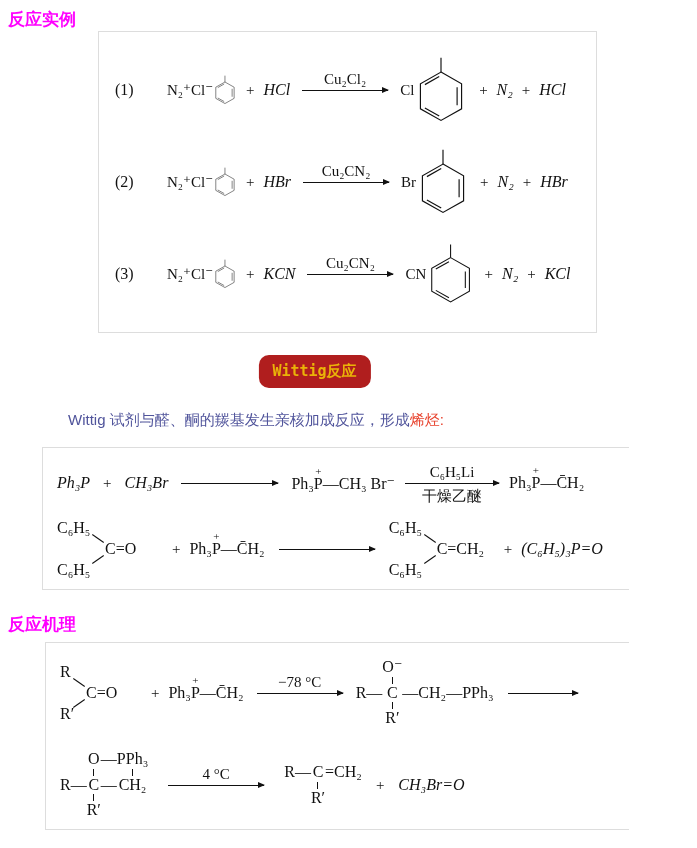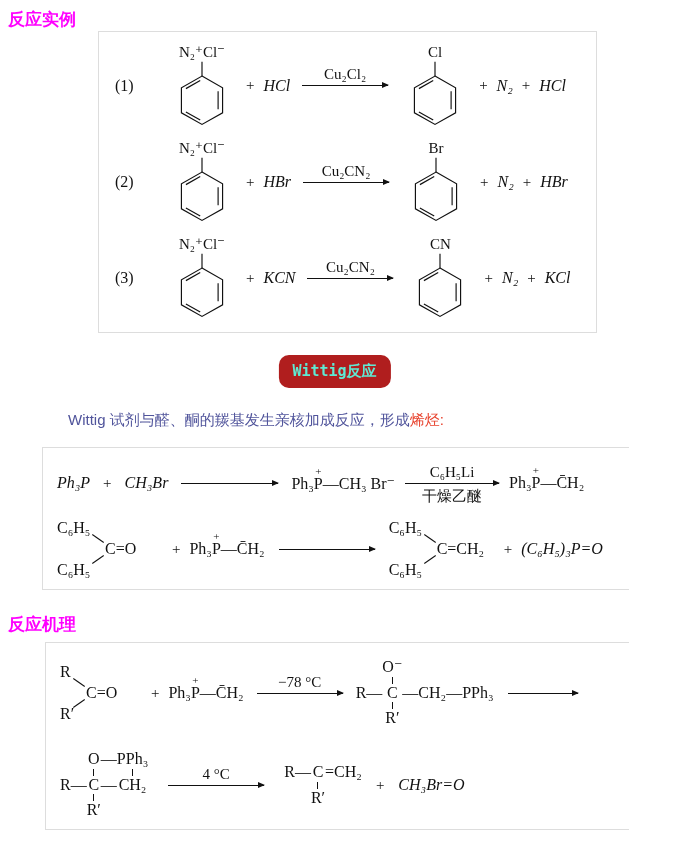--- a/index.html
+++ b/index.html
@@ -16,37 +16,37 @@
   #box-mech { left:45px; top:642px; width:610px; height:188px; }
 
   .fserif, .formula, .op, .rxn-num, .cmpd, .arr-top, .arr-bottom, .ring-label,
   .cross span, .oxa span, .branch span { font-family:"Liberation Serif","DejaVu Serif",serif; color:#111; }
 
   .rxn-row { display:flex; align-items:center; }
   .rxn-num { margin-left:16px; width:30px; font-size:16px; }
   .formula { font-size:16px; white-space:nowrap;font-style:italic; }
   .op { font-size:15px; margin:0 9px; }
 
-  .benzene-group { display:flex; flex-direction:column; align-items:center; width:70px; margin-left:22px; }
+  .benzene-group { display:flex; flex-direction:row; align-items:center; width:70px; margin-left:22px; }
   .benzene-group.product { margin-left:0;text-align:right; }
   .ring-label { font-size:15px; white-space:nowrap; line-height:1.1; }
   svg.benzene line, svg.benzene polygon { stroke:#111; stroke-width:1.3; fill:none; }
 
   .rxn-arrow { position:relative; height:1px; }
   .arr-line { position:absolute; left:0; right:0; top:0; height:1px; background:#111; }
   .arr-line::after { content:""; position:absolute; right:-1px; top:-3px;
       border-left:7px solid #111; border-top:3px solid transparent; border-bottom:3px solid transparent; }
   .arr-top { position:absolute; bottom:3px; left:50%; transform:translateX(-50%); font-size:15px; white-space:nowrap; }
   .arr-bottom { position:absolute; top:4px; left:50%; transform:translateX(-50%); font-size:15px; white-space:nowrap; }
 
   .cat-arrow { width:86px; margin:0 12px; }
 
   #wittig-button { position:absolute; top:355px; left:50%; transform:translateX(-50%);
-      background:#b01e1e; color:#5eead4; border:none; border-radius:10px; padding:7px 14px;
-      font-family:"DejaVu Sans Mono", monospace; font-weight:bold; font-size:15px; cursor:pointer;margin-left:20px; }
+      background:#b01e1e; color:#eab308; border:none; border-radius:10px; padding:7px 14px;
+      font-family:"DejaVu Sans Mono", monospace; font-weight:bold; font-size:15px; cursor:pointer; }
 
   #wittig-desc { position:absolute; left:30px; top:411px; font-size:15px; color:#50549b;margin-left:38px; }
   #wittig-desc .hl { color:#e8432e; }
 
   .rxline { position:absolute; display:flex; align-items:center; }
   #w-line1 { left:14px; top:16px; height:38px; }
   #w-line2 { left:14px; top:70px; height:62px; }
   #m-line1 { left:14px; top:10px; height:80px; }
   #m-line2 { left:14px; top:100px; height:84px; }
 

